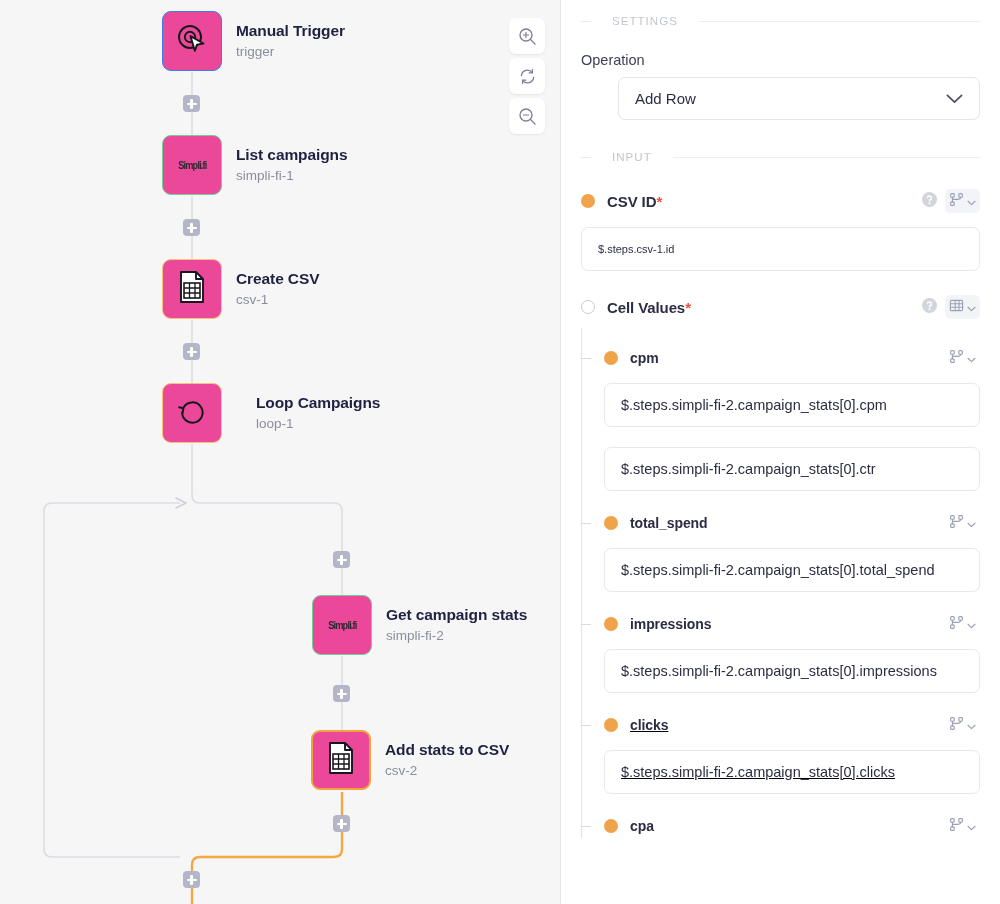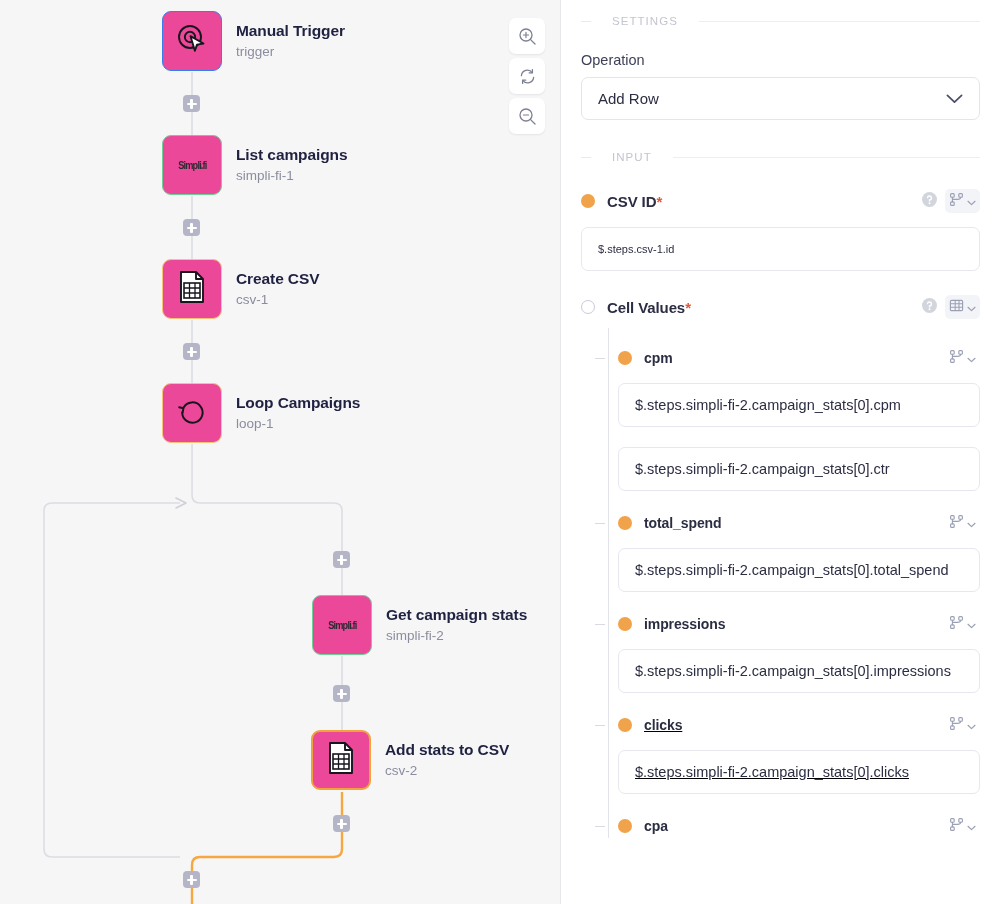--- a/index.html
+++ b/index.html
@@ -247,22 +247,21 @@
     color: #2b2d42;
     white-space: nowrap;
     overflow: hidden;
     cursor: text;
   }
   .text-input.child { font-size: 14.5px; }
 
   
   #cell-children {
     position: relative;
-    margin-left: 27px;
-    padding-left: 10px;
+    padding-left: 23px;
   }
   #cell-children::before {
     content: "";
     position: absolute;
     left: 0; top: -18px; bottom: 0;
     width: 1px;
     background: #e2e3e9;
   }
   .child-group { position: relative; }
   .child-group > .io-row::before {
@@ -343,21 +342,21 @@
             <path d="M8 18 H24 M8 23 H24 M13.5 13 V28 M19 13 V28" stroke="#16161d" stroke-width="1.3"></path>
           </svg>
         </span>
       </div>
       <div class="node-labels">
         <div class="node-title">Create CSV</div>
         <div class="node-sub">csv-1</div>
       </div>
     </div>
 
-    <div class="node" style="left:162px; top:383px;">
+    <div class="node" style="left:162px; top:383px;gap:20px;">
       <div class="node-box orange">
         <span>
           <svg width="34" height="34" viewBox="0 0 34 34" fill="none">
             <path d="M8.6 13.4 A10.2 10.2 0 1 1 7.2 18.6" stroke="#16161d" stroke-width="2" fill="none" stroke-linecap="round"></path>
             <path d="M4.2 13.2 L8.4 14.3 L7.6 18.6" stroke="#16161d" stroke-width="2" fill="none" stroke-linecap="round" stroke-linejoin="round"></path>
           </svg>
         </span>
       </div>
       <div class="node-labels">
         <div class="node-title">Loop Campaigns</div>
@@ -429,21 +428,21 @@
   <div id="settings-pane">
 
     <div class="section-legend">
       <span class="legend-stub"></span>
       <span class="legend-text">SETTINGS</span>
       <span class="legend-rule"></span>
     </div>
 
     <div style="margin-top:24px;" class="field-label">Operation</div>
 
-    <div class="select-box" style="margin-top:9px;">
+    <div class="select-box" style="margin-top:9px;margin-left:37px;">
       <span class="select-value">Add Row</span>
       <span class="select-chevron">
         <svg width="17" height="10" viewBox="0 0 17 10" fill="none">
           <path d="M1.4 1.4 L8.5 8.2 L15.6 1.4" stroke="#4a4d66" stroke-width="1.7" fill="none" stroke-linecap="round" stroke-linejoin="round"></path>
         </svg>
       </span>
     </div>
 
     <div class="section-legend" style="margin-top:30px;">
       <span class="legend-stub"></span>

